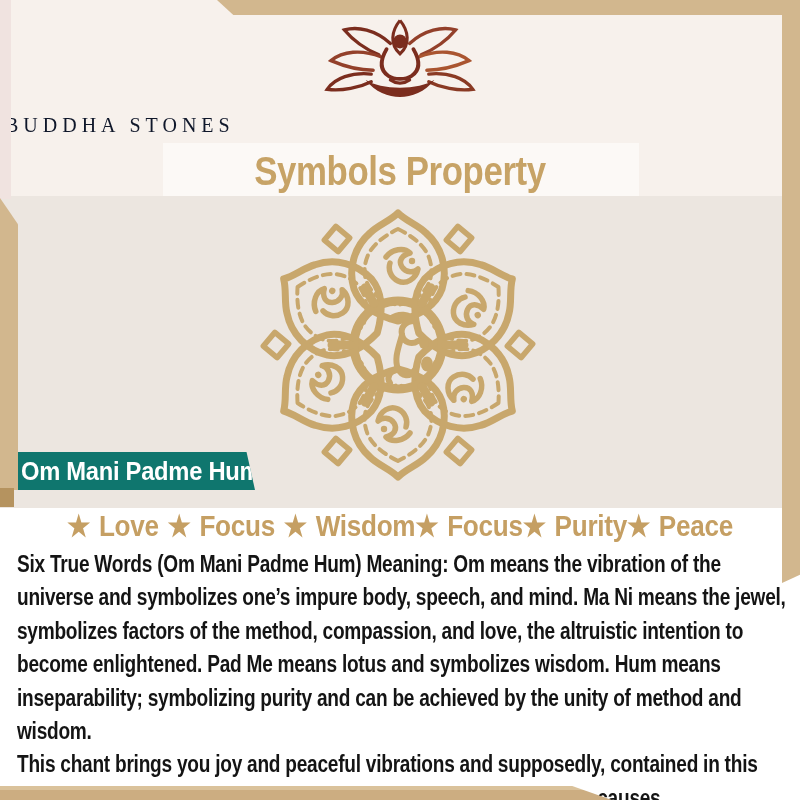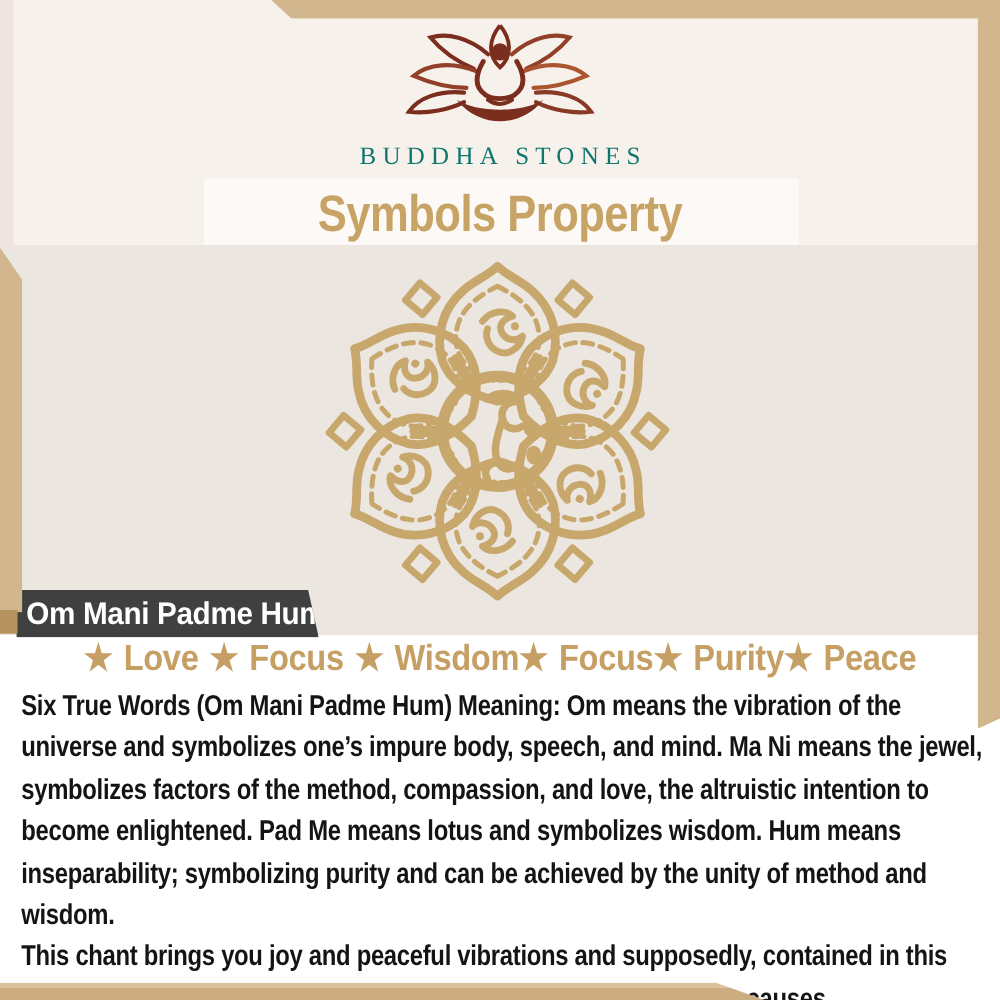--- a/index.html
+++ b/index.html
@@ -21,33 +21,33 @@
   .left-pink{position:absolute;left:0;top:0;width:11px;height:199px;background:#f0e3e0;}
   .left-tan{left:0;top:198px;width:18px;height:292px;
     clip-path:polygon(0 0,100% 9%,100% 100%,0 100%);}
   .left-dark{position:absolute;left:0;top:488px;width:14px;height:19px;background:#b5935f;}
   .bottom-bar{left:0;top:786px;width:612px;height:14px;
     background:linear-gradient(180deg,#dac29b 0 4px,#ccad81 4px);
     clip-path:polygon(0 0,93.5% 0,100% 100%,0 100%);}
   
   .logo{position:absolute;left:285px;top:18px;width:230px;height:92px;}
   .brand{
-    position:absolute;left:0;top:114px;width:800px;text-align:center;
-    font-family:"Liberation Serif", serif;font-size:20px;color:#0f766e;
+    position:absolute;left:0;top:114px;width:800px;
+    font-family:"Liberation Serif", serif;font-size:20px;color:#0f172a;
     letter-spacing:5px;text-indent:5px;
   }
   
   .page-title{
     position:absolute;left:0;top:148px;width:800px;text-align:center;
     font-size:41px;font-weight:700;color:#c7a366;
     transform:scaleX(.85);transform-origin:50% 50%;letter-spacing:-.5px;
   }
   .mandala{position:absolute;left:252px;top:199px;width:292px;height:292px;}
   .banner{
-    position:absolute;left:13px;top:472px;width:242px;height:38px;background:#404040;
+    position:absolute;left:13px;top:452px;width:242px;height:38px;background:#0f766e;
     clip-path:polygon(0 0,96.5% 0,100% 100%,0 100%);
   }
   .banner-label{
     position:absolute;left:8px;top:0;line-height:38px;white-space:nowrap;
     font-size:25px;font-weight:700;color:#ffffff;
     transform:scaleX(.95);transform-origin:0 50%;letter-spacing:-.3px;
   }
   .features{
     position:absolute;left:0;top:509px;width:800px;text-align:center;white-space:nowrap;
     font-size:29px;font-weight:700;color:#c59f63;

